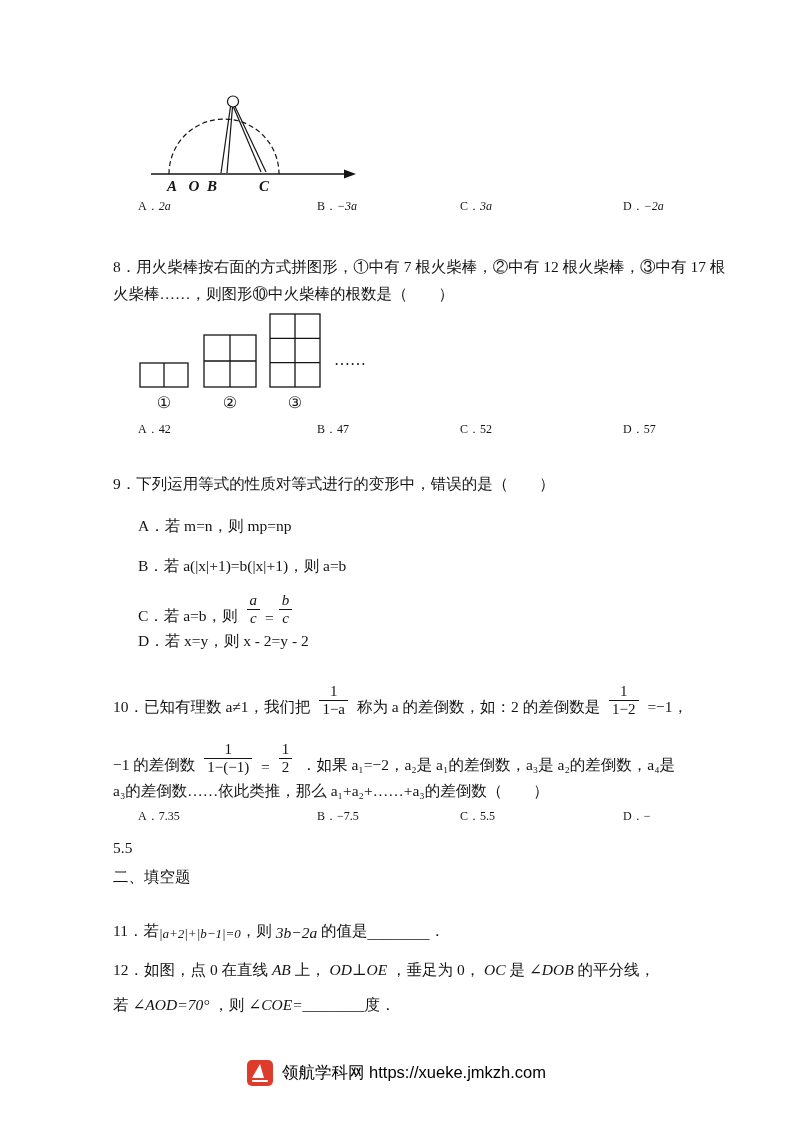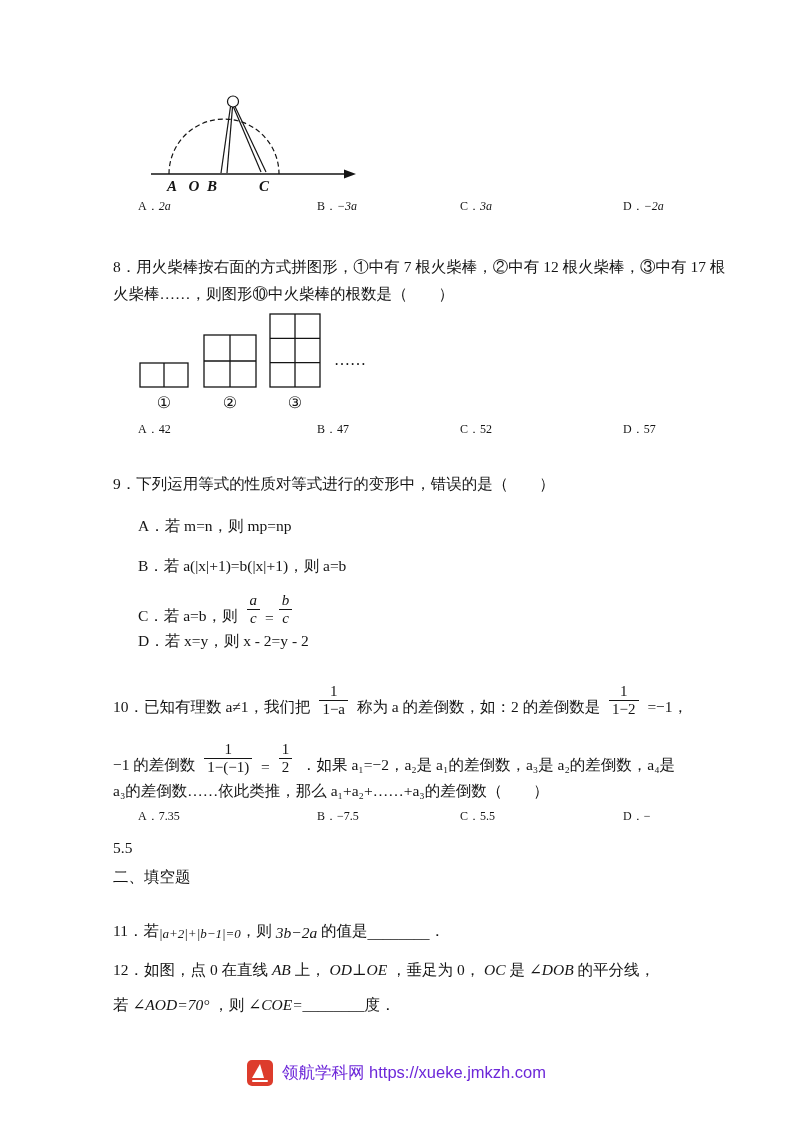--- a/index.html
+++ b/index.html
@@ -34,21 +34,21 @@
   .overflow-line{line-height:26px;margin-top:2px}
   .sec-title{line-height:27px;margin-top:2px}
   .q11-line{margin-top:20px;height:32px}
   .q12-l1{margin-top:14px;line-height:28px;white-space:nowrap}
   .q12-l2{line-height:34px;margin-top:4px;white-space:nowrap}
   .footer{position:absolute;left:0;right:0;top:1060px;display:flex;justify-content:center;align-items:center;gap:9px}
   .logo{width:26px;height:26px;background:#dd3c2c;border-radius:5px;position:relative;flex:0 0 auto}
   .logo-sail{position:absolute;left:5px;top:4px;width:0;height:0;
     border-left:8px solid transparent;border-right:4px solid transparent;border-bottom:14px solid #ffffff}
   .logo-wave{position:absolute;left:5px;bottom:4px;width:16px;height:2.5px;background:#ffffff;border-radius:2px}
-  .footer-text{font-family:"Liberation Sans","DejaVu Sans",sans-serif;font-size:16.5px;color:#6d28d9}
+  .footer-text{font-family:"Liberation Sans","DejaVu Sans",sans-serif;font-size:16.5px;color:#000000}
 </style>
 </head>
 <body>
 
 <div class="page">
 
   <div class="fig-compass">
     <svg width="215" height="108" viewBox="0 0 215 108">
       <path d="M20,86 A55,55 0 0 1 130,86" fill="none" stroke="#141414" stroke-width="1.2" stroke-dasharray="5 3"></path>
       <line x1="2" y1="86" x2="198" y2="86" stroke="#141414" stroke-width="1.5"></line>

